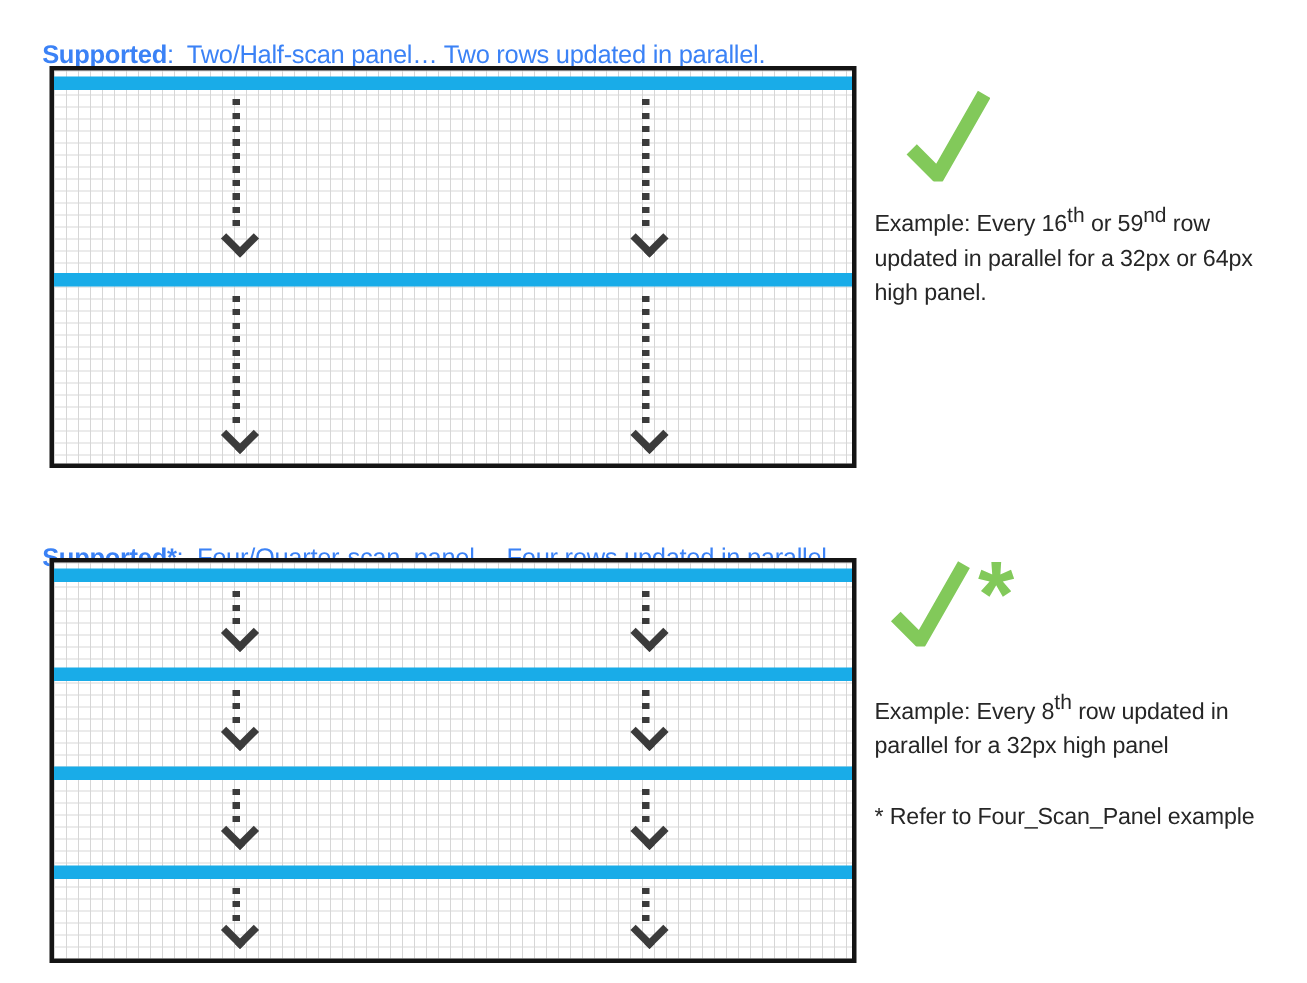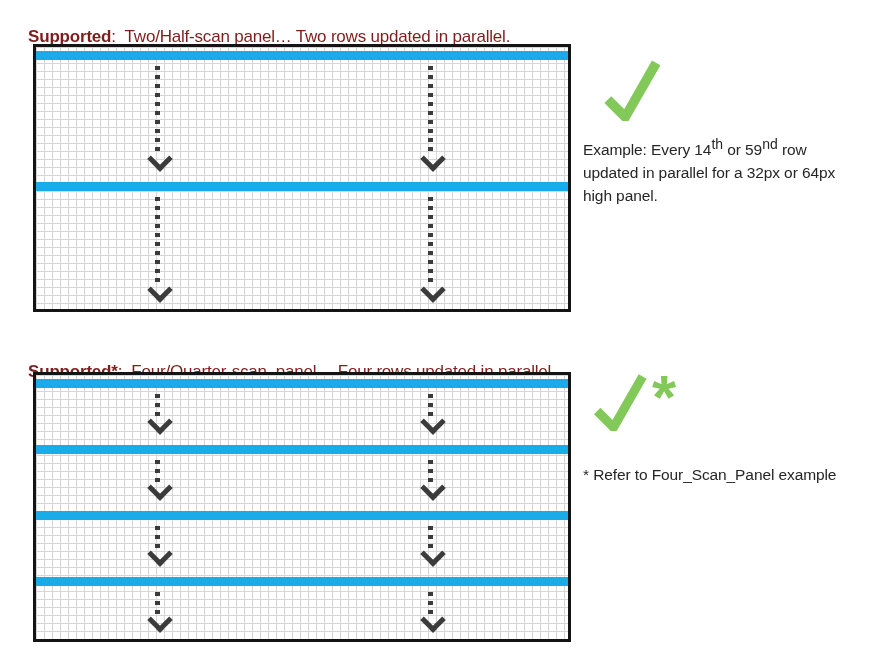--- a/index.html
+++ b/index.html
@@ -3,21 +3,21 @@
 <meta charset="utf-8">
 <style>
   html,body{margin:0;padding:0;background:#ffffff;}
   .canvas{
     position:relative; width:871px; height:655px; background:#ffffff;
     font-family:"Liberation Sans", sans-serif; overflow:hidden;
   }
 
   
   .title{
-    position:absolute; font-size:17px; color:#7f1d1d;
+    position:absolute; font-size:17px; color:#3b82f6;
     letter-spacing:-0.2px; white-space:pre;
   }
   .title .bold{font-weight:bold;}
   .title-1{left:10px; top:7px;}
   .title-2{left:10px; top:342px;}
 
   
   .panel{
     position:absolute; box-sizing:border-box;
     border:3px solid var(--panel-border,#141414);
@@ -105,21 +105,21 @@
           </div>
         </div>
       </div>
     </div>
 
   <svg class="check check-1" viewBox="0 0 60 66">
     <path d="M6 44 L24 62 L56 6"></path>
   </svg>
 
   <div class="note note-1">
-      <p><span>Example: Every 14</span><sup>th</sup><span> or 59</span><sup>nd</sup><span> row updated in parallel for a 32px or 64px high panel.</span></p>
+      <p><span>Example: Every 16</span><sup>th</sup><span> or 59</span><sup>nd</sup><span> row updated in parallel for a 32px or 64px high panel.</span></p>
     </div>
 
   <div class="title title-2">
     <span class="bold">Supported*</span><span>:  Four/Quarter-scan  panel… Four rows updated in parallel.</span>
   </div>
 
   <div class="panel panel-2">
       <div class="scan-section">
         <div class="scan-line"></div>
         <div class="arrow-zone">
@@ -173,16 +173,17 @@
         </div>
       </div>
     </div>
 
   <svg class="check check-2" viewBox="0 0 60 66">
     <path d="M6 44 L24 62 L56 6"></path>
   </svg>
   <div class="asterisk">*</div>
 
   <div class="note note-2">
+      <p><span>Example: Every 8</span><sup>th</sup><span> row updated in parallel for a 32px high panel</span></p>
       <p><span>* Refer to Four_Scan_Panel example</span></p>
     </div>
 
 </div>
 
 </body></html>

